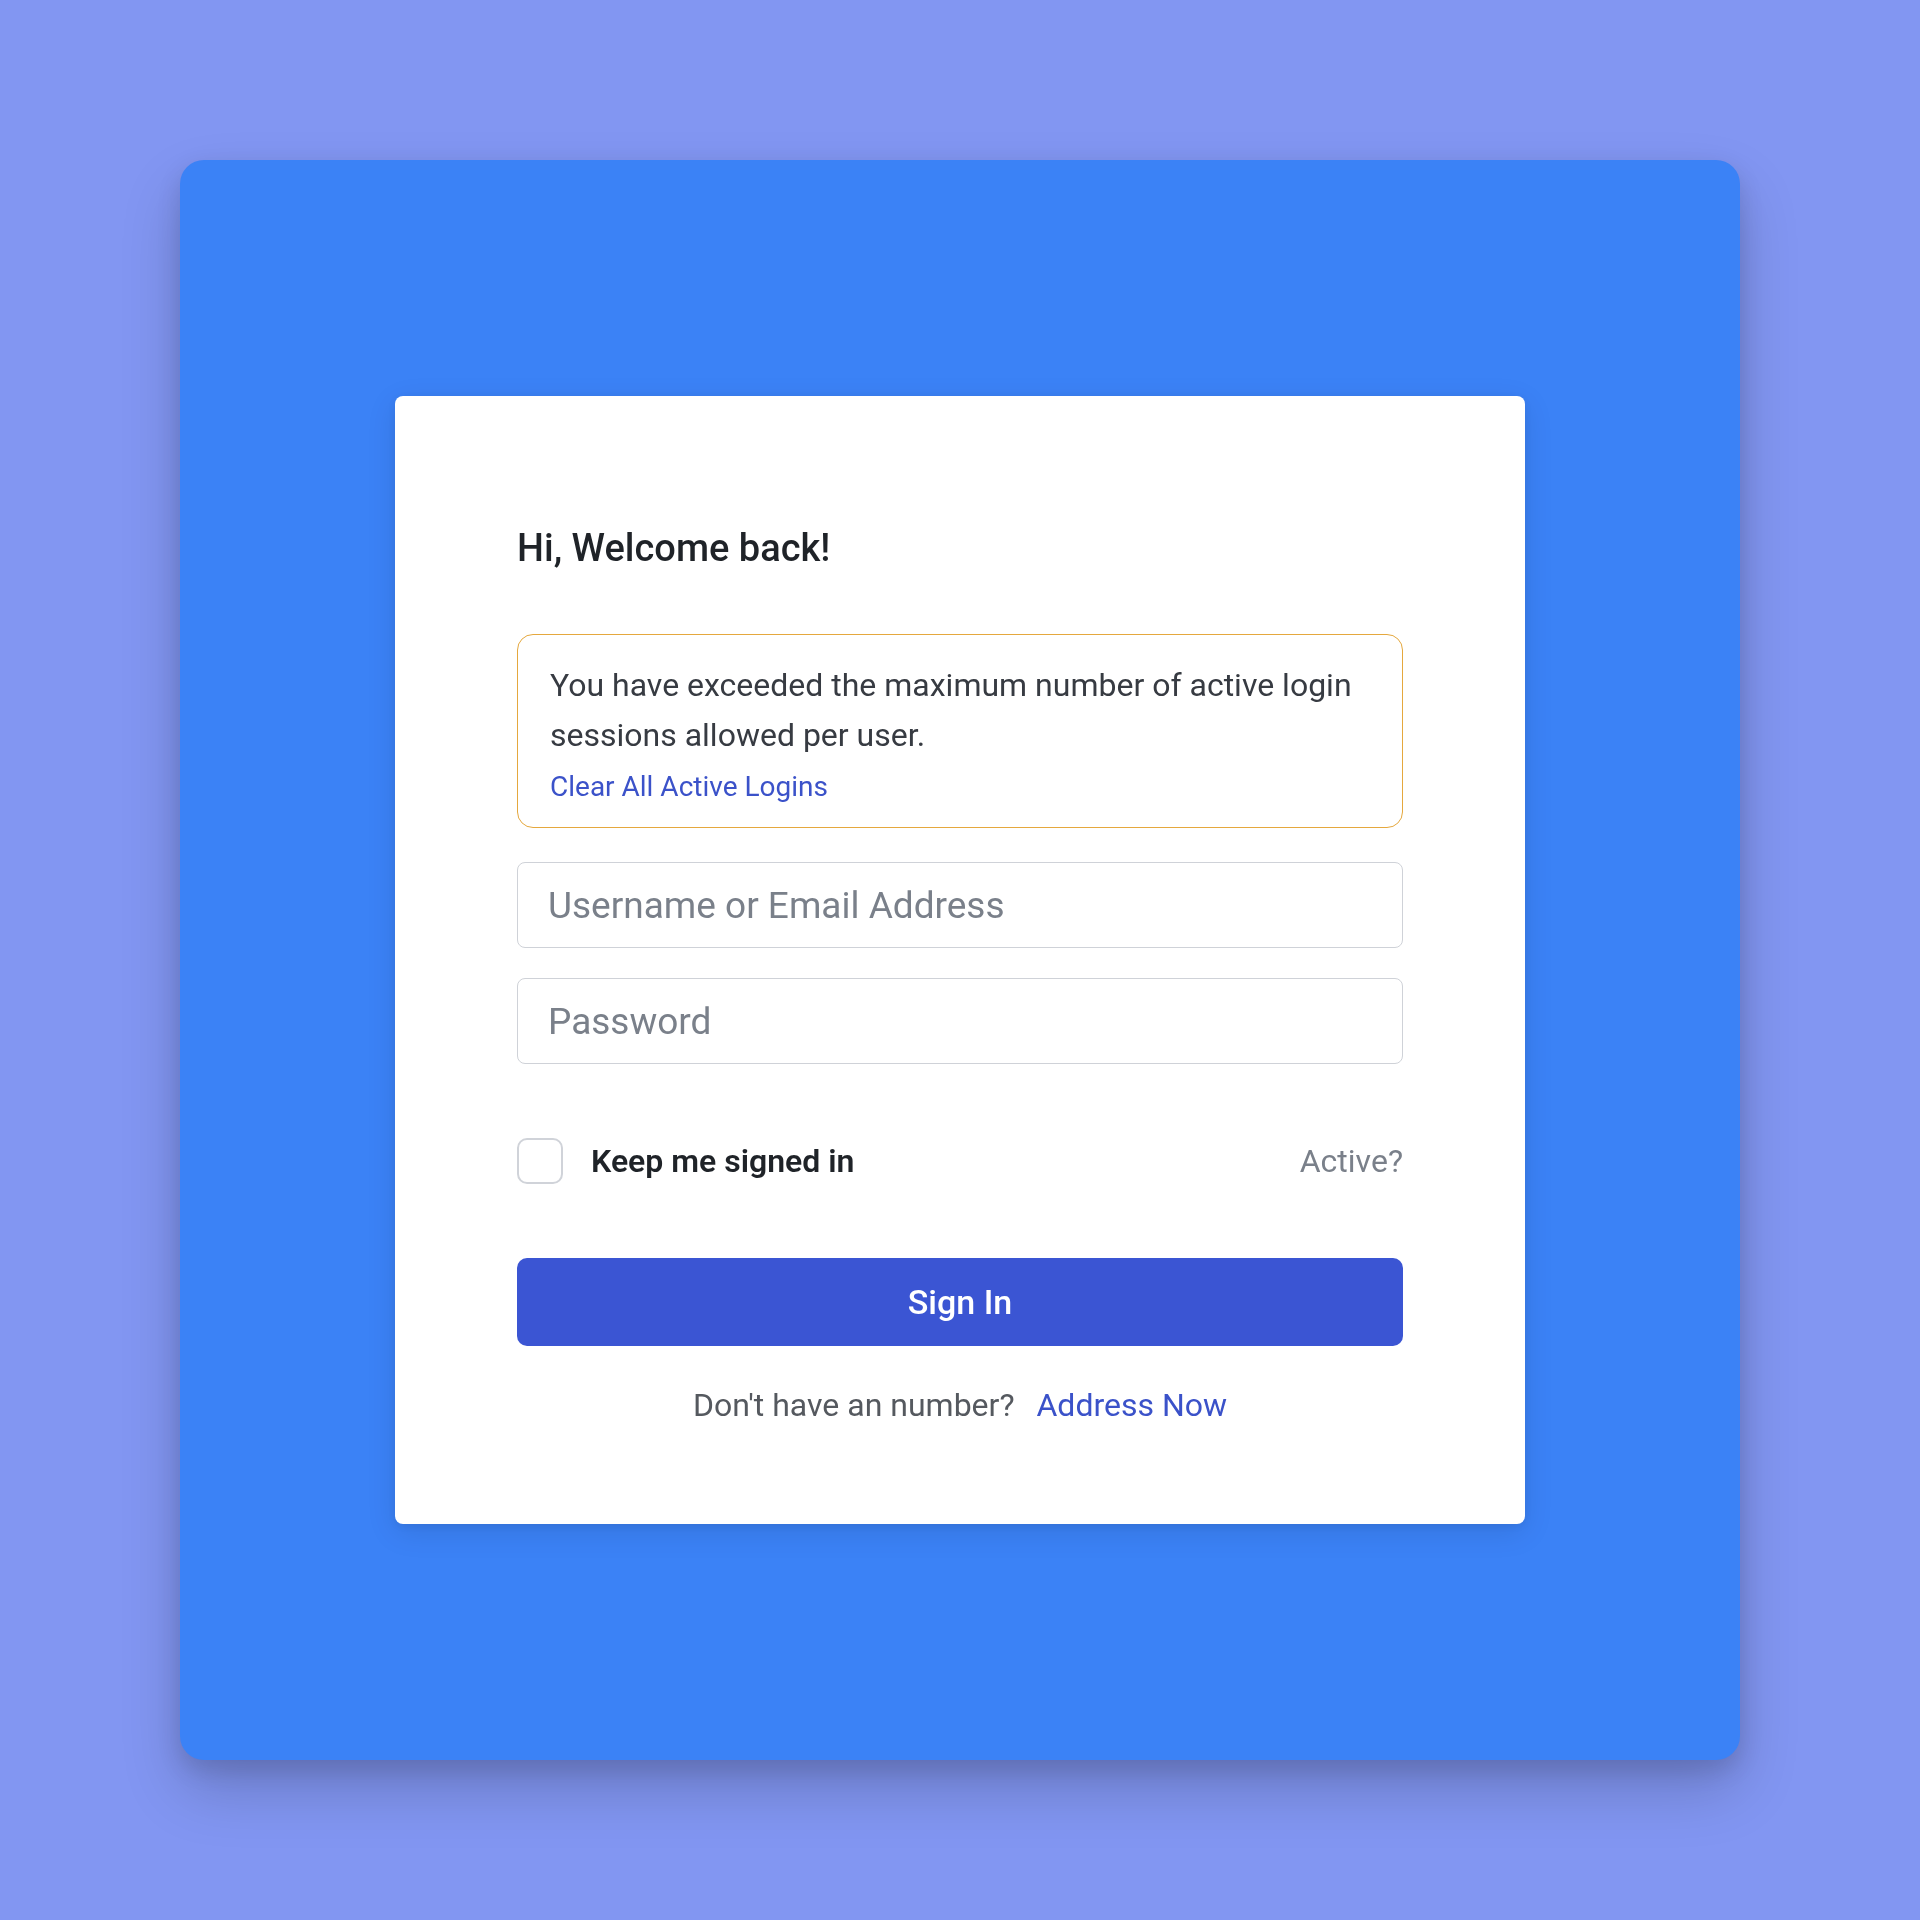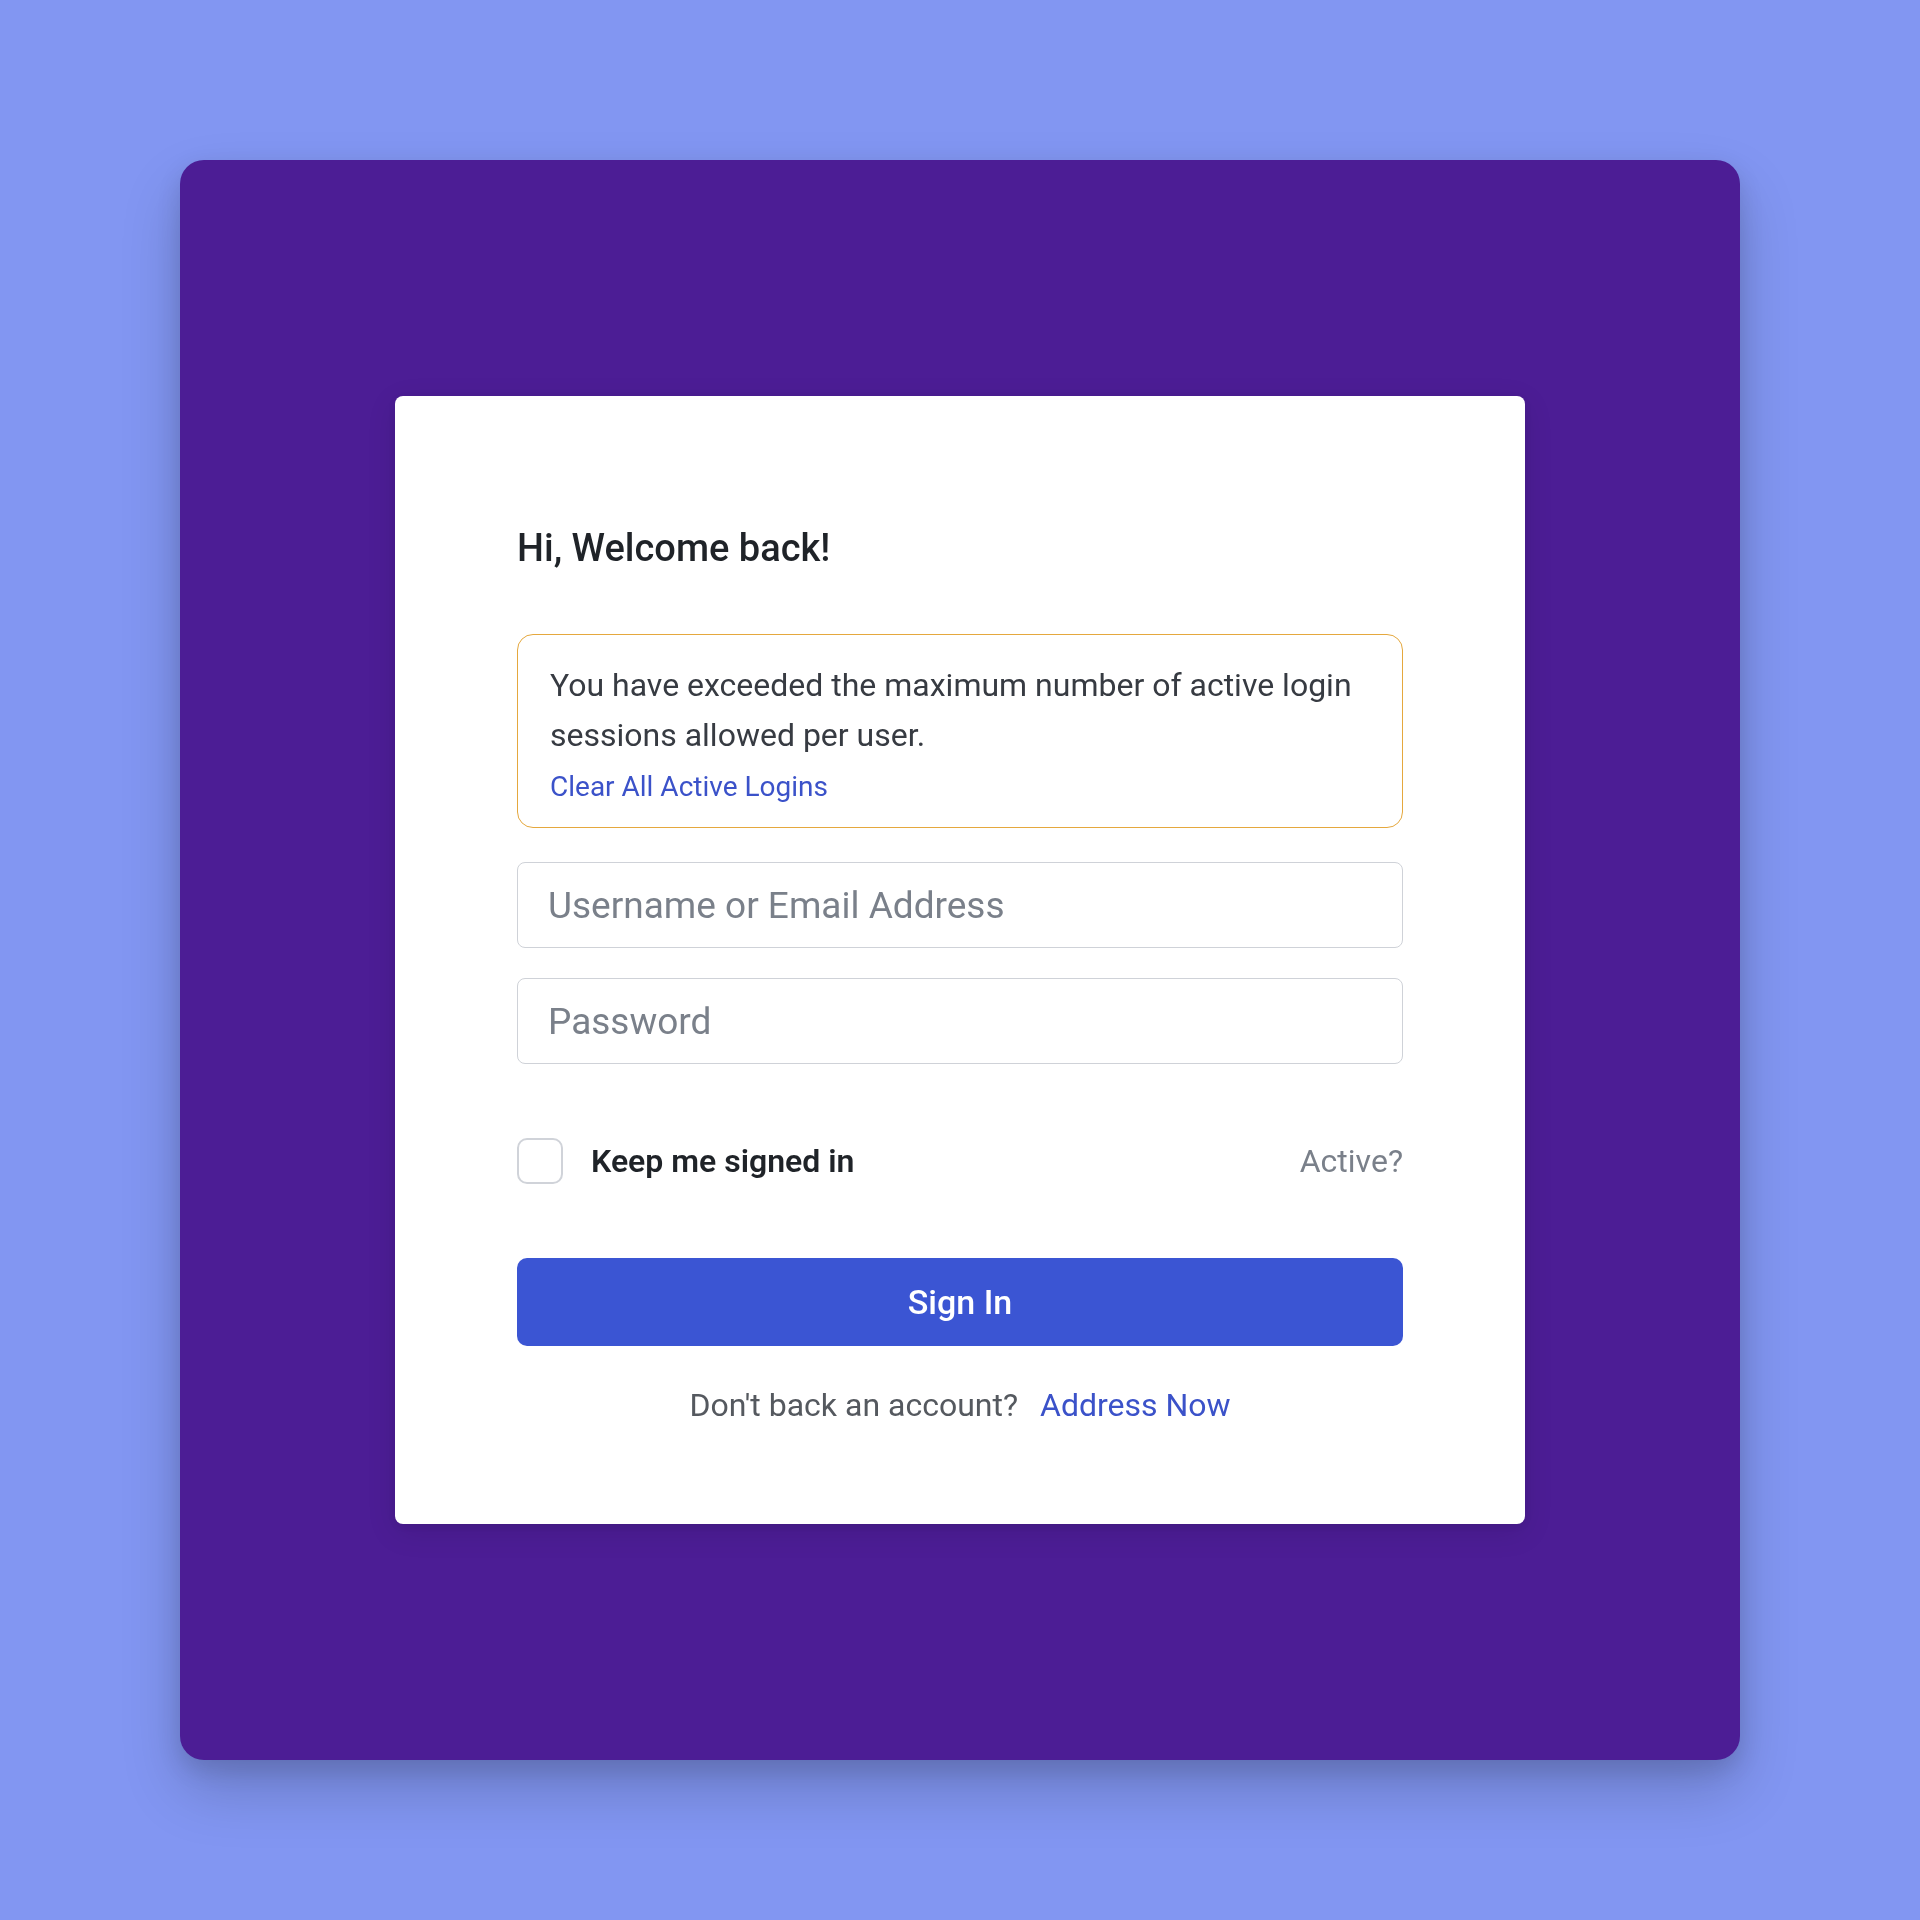--- a/index.html
+++ b/index.html
@@ -10,21 +10,21 @@
     body {
       font-family: -apple-system, BlinkMacSystemFont, 'Segoe UI', Roboto, 'Helvetica Neue', Arial, sans-serif;
       background-color: #8296f2;
       width: 1920px;
       height: 1920px;
       display: flex;
       align-items: center;
       justify-content: center;
     }
     .outer-card {
-      background: #4c1d95;
+      background: #3b82f6;
       border-radius: 24px;
       width: 1560px;
       height: 1600px;
       box-shadow: 0 30px 60px rgba(0,0,0,0.18), 0 10px 25px rgba(0,0,0,0.12);
       display: flex;
       align-items: center;
       justify-content: center;
     }
     .login-card {
       background: #ffffff;
@@ -154,18 +154,18 @@
       <div class="remember-wrap">
         <div class="checkbox"></div>
         <label class="remember-label">Keep me signed in</label>
       </div>
       <a class="forgot-link">Active?</a>
     </div>
 
     <button class="signin-btn">Sign In</button>
 
     <div class="register-row">
-      <span class="register-text">Don't back an account?</span>
+      <span class="register-text">Don't have an number?</span>
       <a class="register-link">Address Now</a>
     </div>
 
   </div>
 </div>
 
 </body></html>

